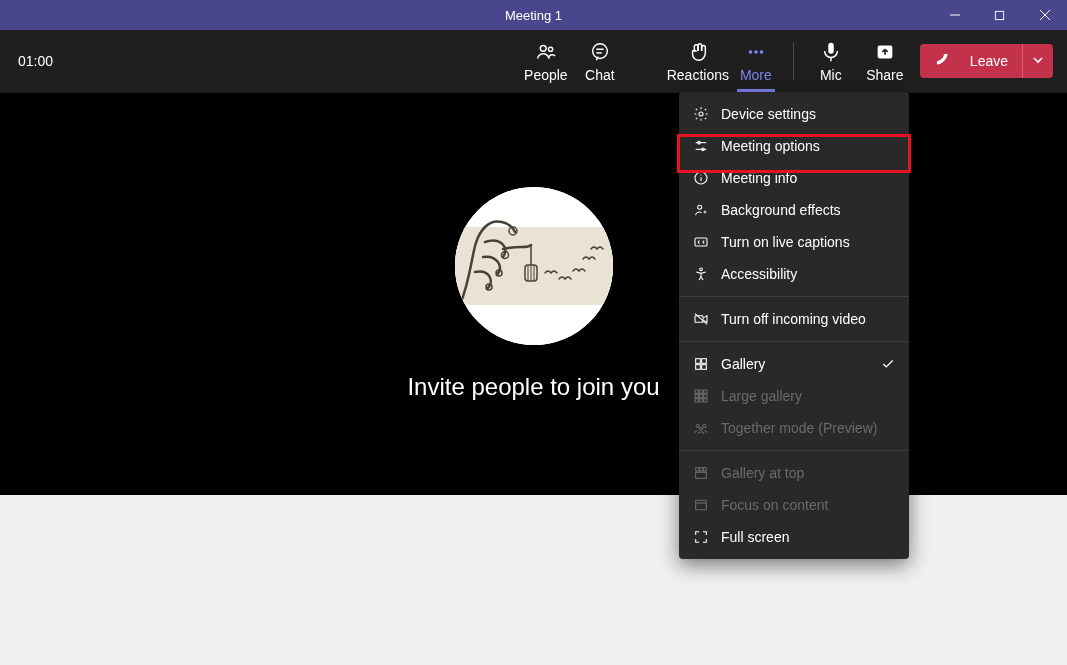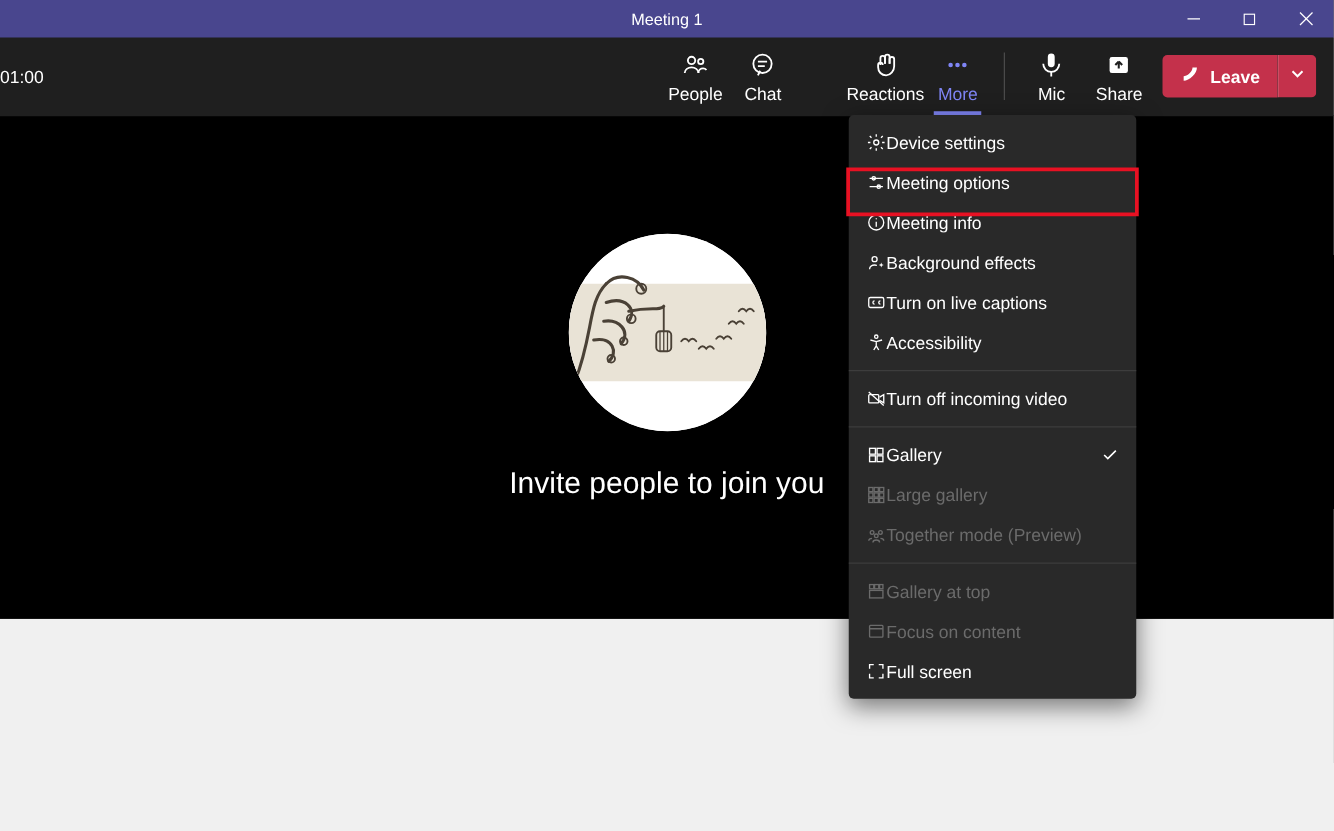--- a/index.html
+++ b/index.html
@@ -56,20 +56,21 @@
     height: 62px;
     background: #1f1f1f;
     display: flex;
     align-items: center;
     flex: 0 0 auto;
     border-bottom: 1px solid #1f1f1f;
   }
   .timer {
     color: #ffffff;
     font-size: 14px;
+    margin-left: 18px;
   }
   .spacer { flex: 1; }
   .tb-group {
     display: flex;
     align-items: center;
     height: 100%;
   }
   .tb-btn {
     width: 54px;
     display: flex;
@@ -111,25 +112,25 @@
     display: flex;
     align-items: stretch;
     margin: 0 14px 0 8px;
     height: 34px;
   }
   .leave-btn {
     background: #c4314b;
     color: #fff;
     display: flex;
     align-items: center;
-    gap: 4px;
+    gap: 16px;
     padding: 0 14px;
     border-radius: 4px 0 0 4px;
     font-size: 14px;
-    font-weight: 700;
+    font-weight: 400;
   }
   .leave-chevron {
     background: #c4314b;
     color: #fff;
     display:flex;
     align-items:center;
     justify-content:center;
     width: 30px;
     border-left: 1px solid rgba(255,255,255,0.25);
     border-radius: 0 4px 4px 0;
@@ -173,20 +174,21 @@
     padding: 6px 0;
     color: #ffffff;
     font-size: 14px;
     z-index: 10;
   }
   .menu-item {
     display: flex;
     align-items: center;
     height: 32px;
     padding: 0 14px;
+    gap: 12px;
   }
   .menu-item .mi-icon {
     width: 16px;
     height: 16px;
     display:flex;
     align-items:center;
     justify-content:center;
     flex: 0 0 16px;
   }
   .menu-item .mi-icon svg { stroke: currentColor; fill:none; }

